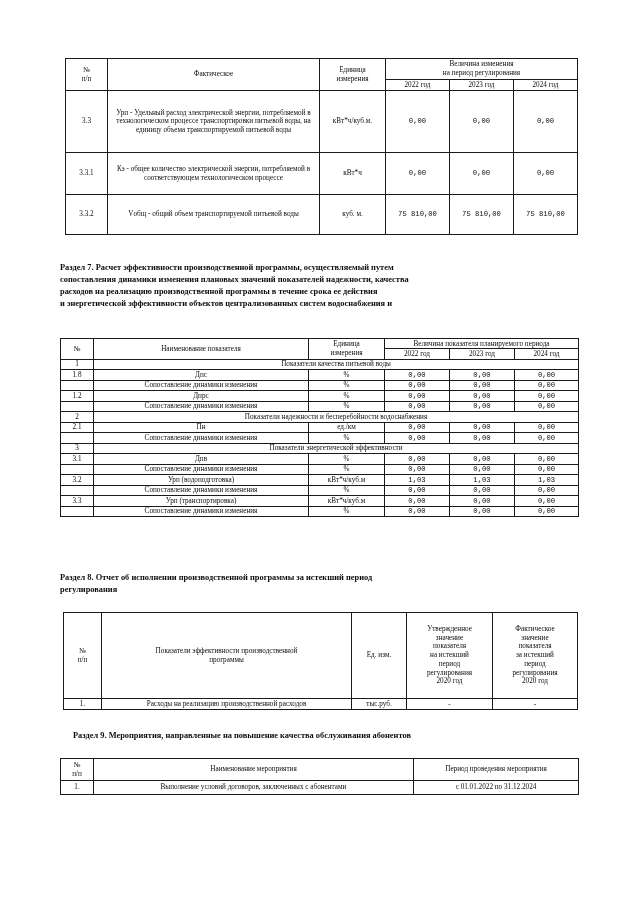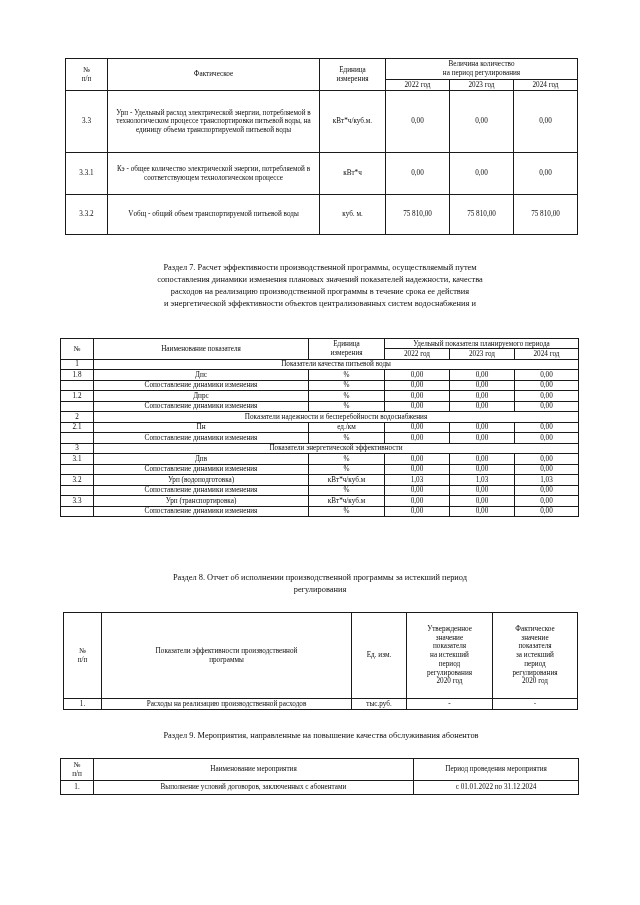--- a/index.html
+++ b/index.html
@@ -36,29 +36,28 @@
   table.doc td, table.doc th {
     border: 1px solid #1a1a1a;
     padding: 1px 2px;
     vertical-align: middle;
     font-weight: normal;
     text-align: center;
     word-wrap: break-word;
   }
   td.l { text-align: left; padding-left: 3px; }
   td.c { text-align: center; }
-  td.num { text-align: center; }
+  td.num { text-align: center; font-family: Liberation Mono, monospace; }
   .hdr { font-size: 7.2px; }
   .tall { line-height: 1.22; }
 
   
   .heading {
     position: absolute;
-    text-align: center;
-    font-weight: normal;
+    font-weight: bold;
     font-size: 8.4px;
     line-height: 1.42;
   }
 
   
   #tbl-top { left: 65px; top: 58px; width: 512px; }
 
   
   #tbl-s7 { left: 60px; top: 338px; width: 518px; }
   #tbl-s7 td { padding: 0.5px 2px; }
@@ -91,21 +90,21 @@
         <td rowspan="2" class="hdr tall">
           <span>№</span><br>
           <span>п/п</span>
         </td>
         <td rowspan="2" class="hdr">Фактическое</td>
         <td rowspan="2" class="hdr tall">
           <span>Единица</span><br>
           <span>измерения</span>
         </td>
         <td colspan="3" class="hdr tall">
-          <span>Величина количество</span><br>
+          <span>Величина изменения</span><br>
           <span>на период регулирования</span>
         </td>
       </tr>
       <tr>
         <td class="hdr">2022 год</td>
         <td class="hdr">2023 год</td>
         <td class="hdr">2024 год</td>
       </tr>
     </thead>
     <tbody>
@@ -153,21 +152,21 @@
       <col style="width:64px">
     </colgroup>
     <thead>
       <tr>
         <td rowspan="2" class="hdr">№</td>
         <td rowspan="2" class="hdr">Наименование показателя</td>
         <td rowspan="2" class="hdr tall">
           <span>Единица</span><br>
           <span>измерения</span>
         </td>
-        <td colspan="3" class="hdr">Удельный показателя планируемого периода</td>
+        <td colspan="3" class="hdr">Величина показателя планируемого периода</td>
       </tr>
       <tr>
         <td class="hdr">2022 год</td>
         <td class="hdr">2023 год</td>
         <td class="hdr">2024 год</td>
       </tr>
     </thead>
     <tbody>
 
       <tr class="grouprow">
@@ -331,21 +330,21 @@
       <tr>
         <td>1.</td>
         <td class="c">Расходы на реализацию производственной расходов</td>
         <td>тыс.руб.</td>
         <td class="num">-</td>
         <td class="num">-</td>
       </tr>
     </tbody>
   </table>
 
-  <div class="heading" id="head-s9" style="left:56px; top:730px; width:530px;">
+  <div class="heading" id="head-s9" style="left:73px; top:730px; width:530px;">
     <div>Раздел 9.  Мероприятия, направленные на повышение качества обслуживания абонентов</div>
   </div>
 
   <table class="doc" id="tbl-s9">
     <colgroup>
       <col style="width:33px">
       <col style="width:320px">
       <col style="width:165px">
     </colgroup>
     <thead>

